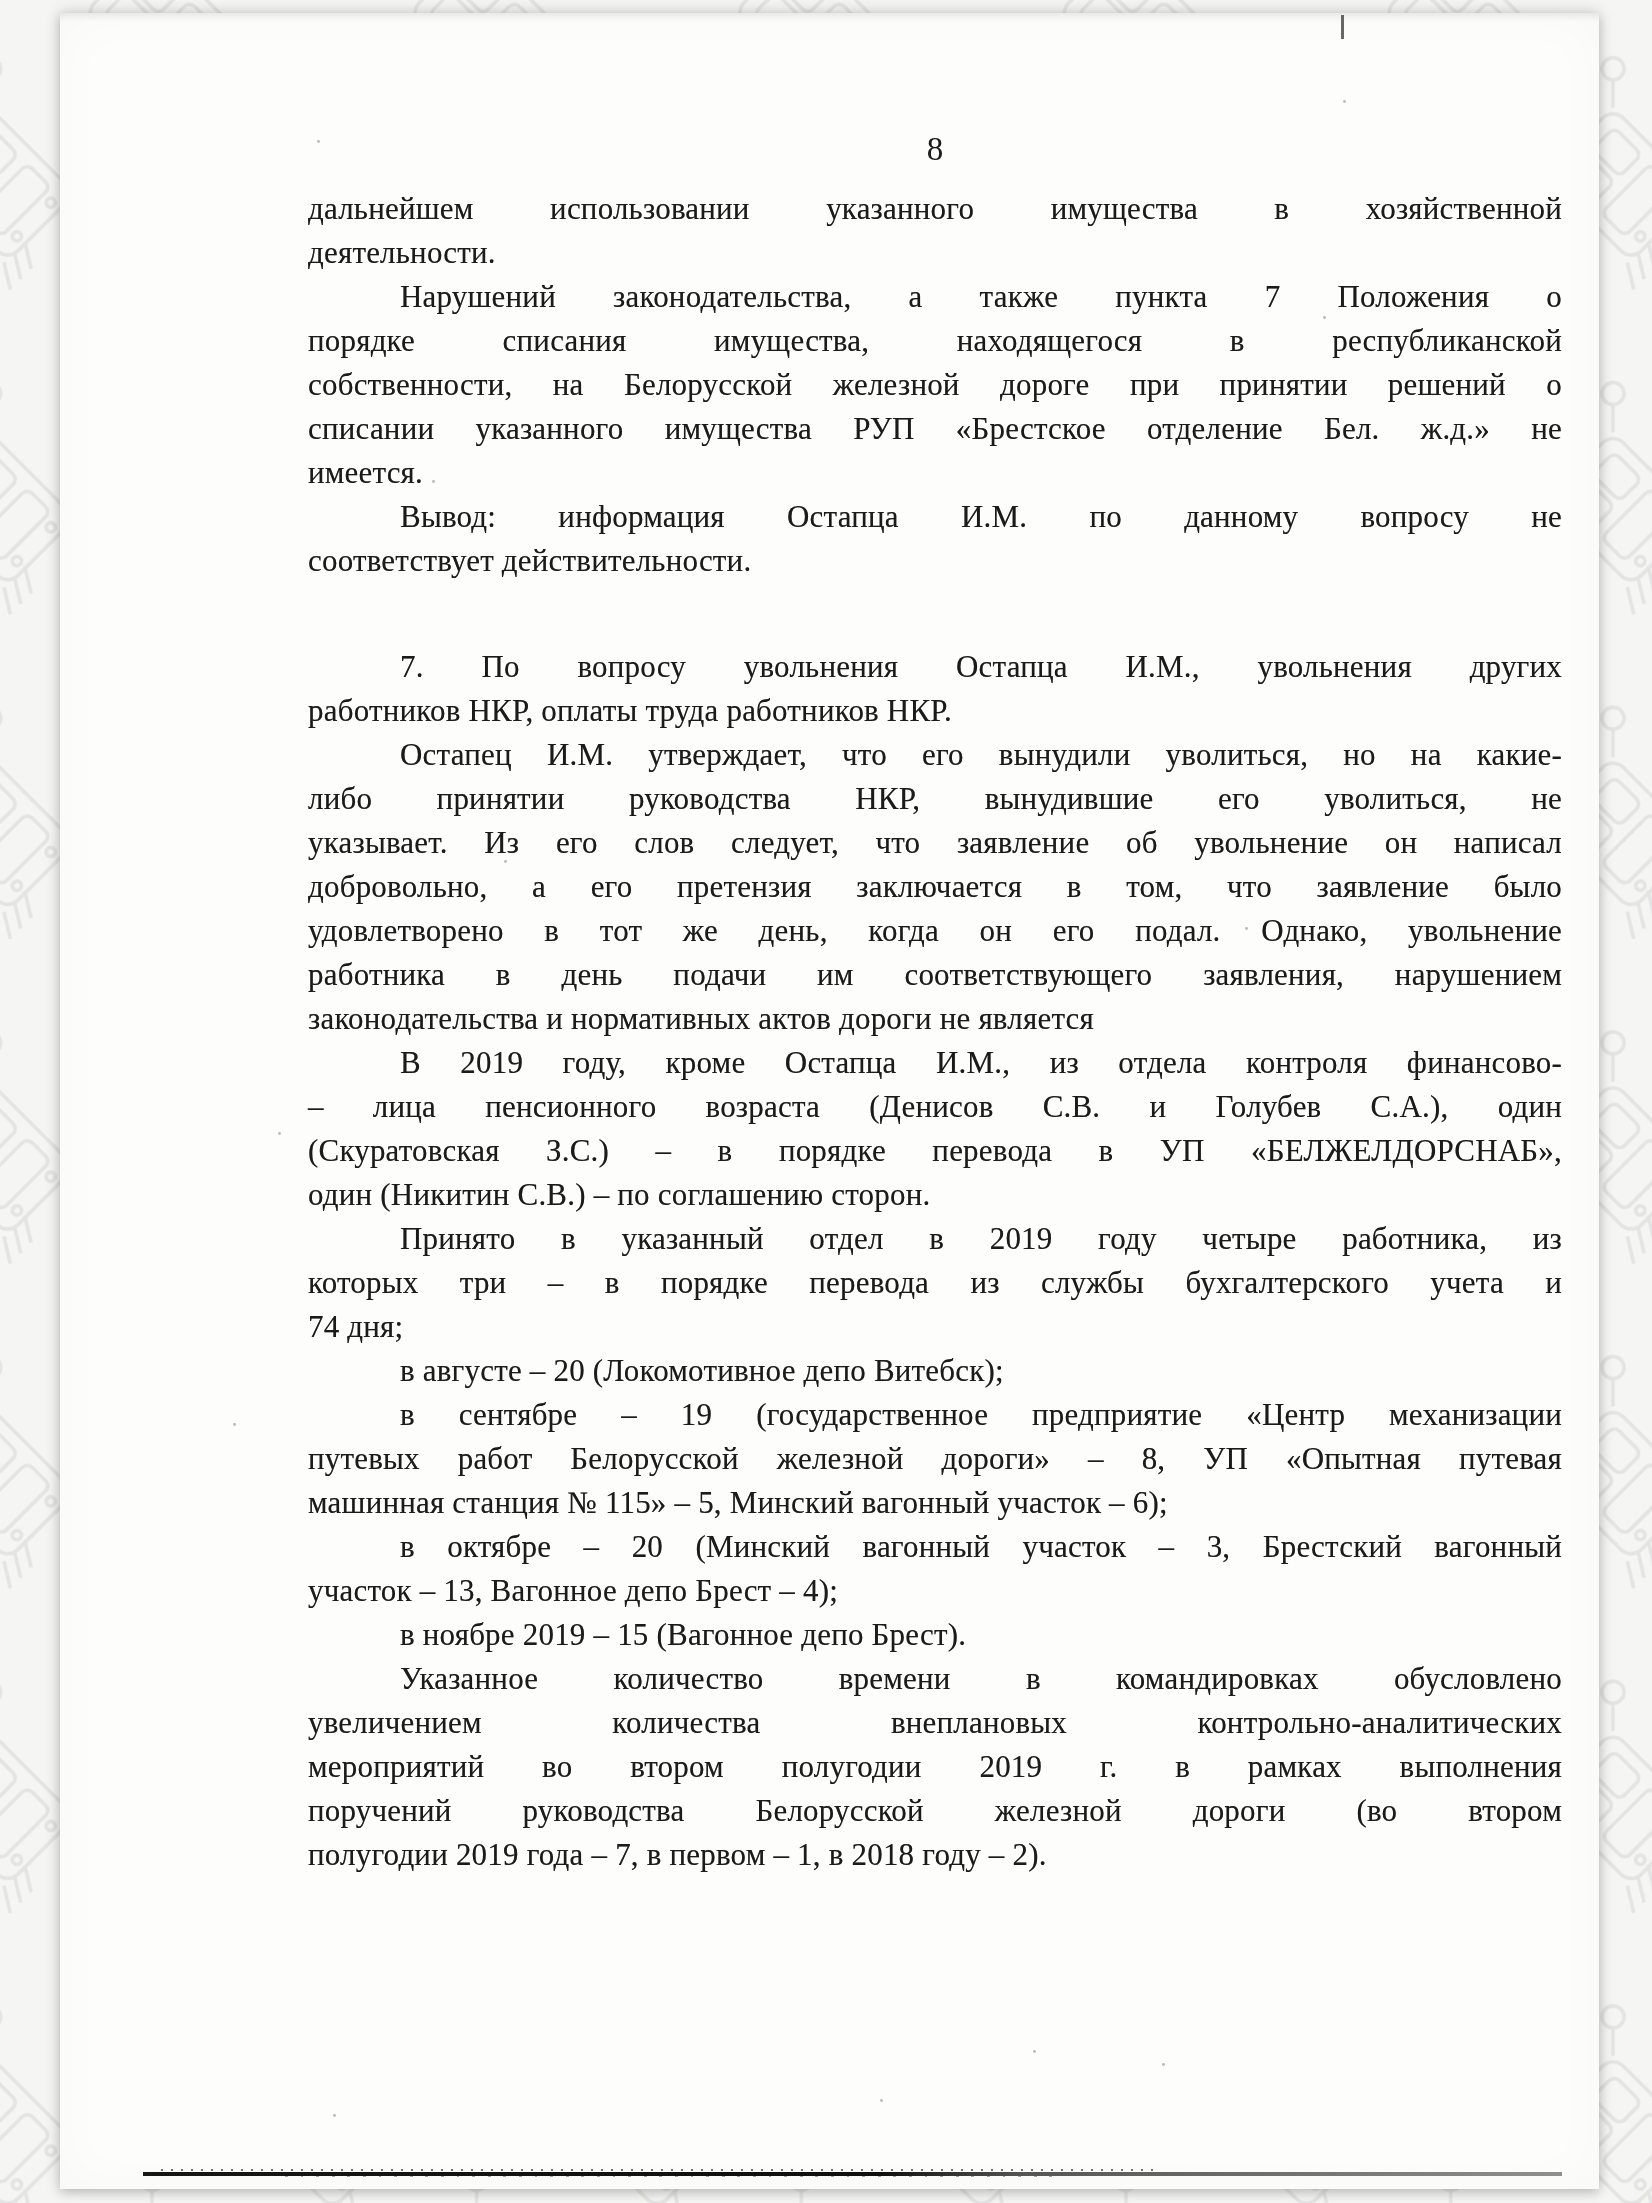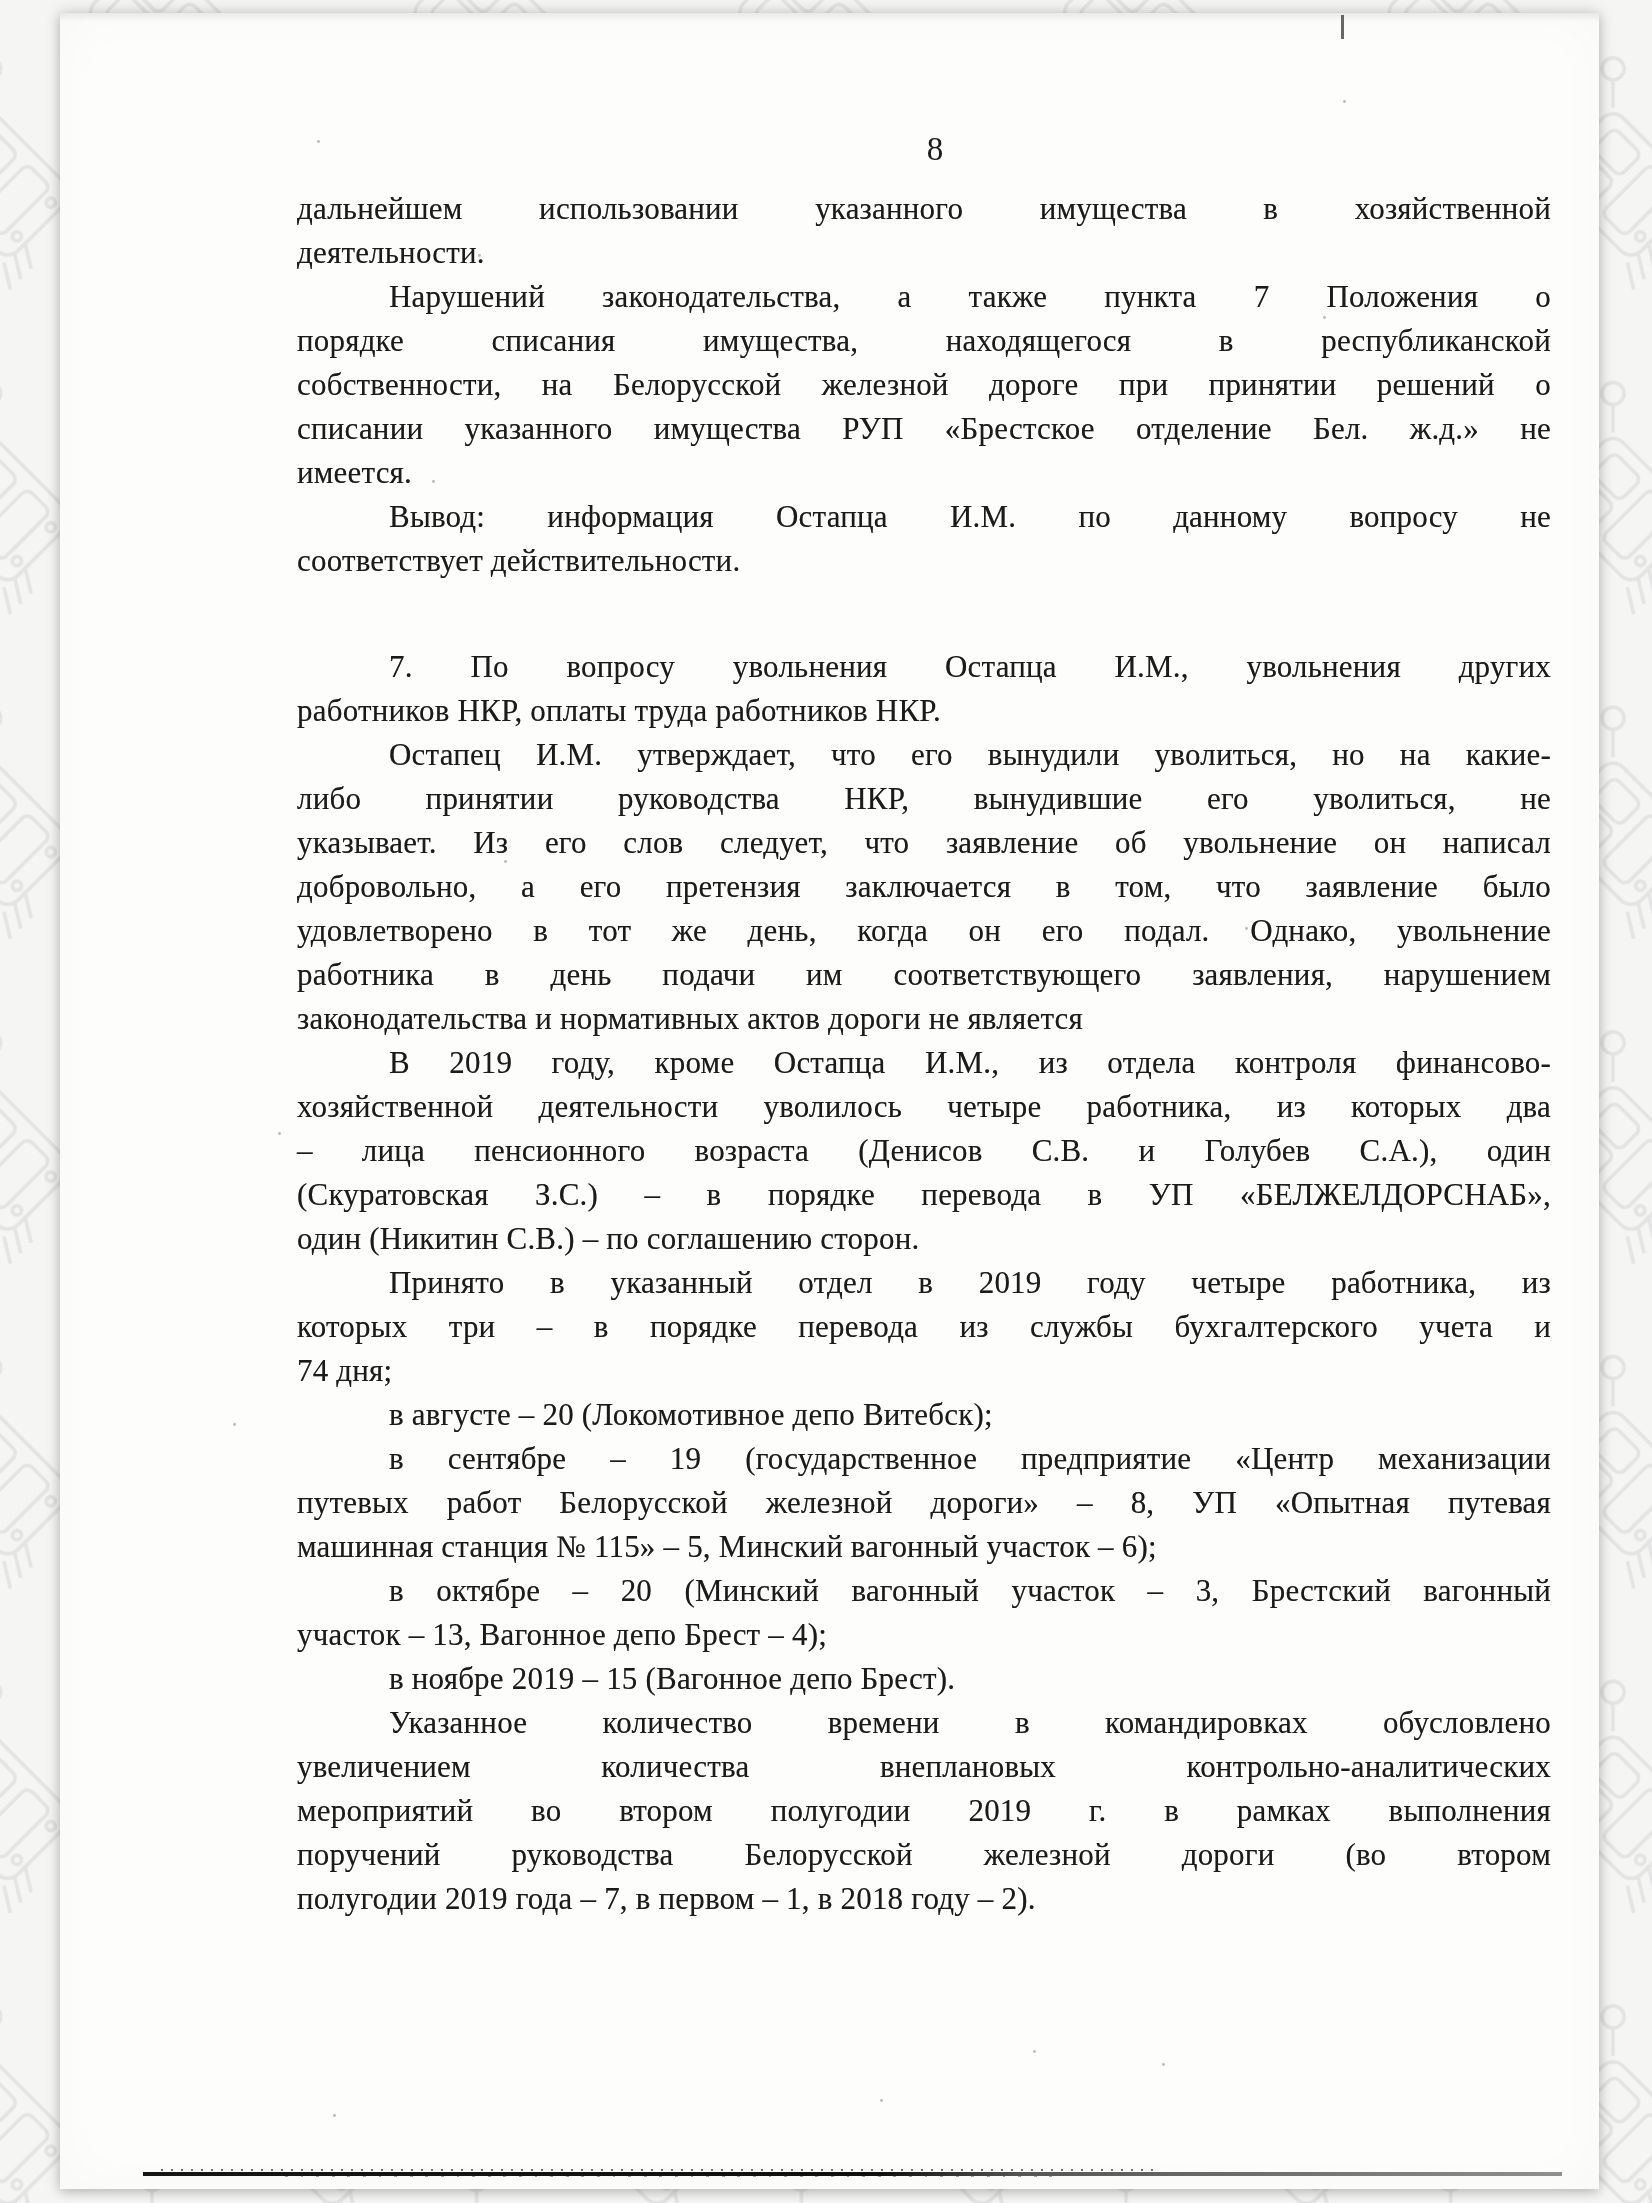--- a/index.html
+++ b/index.html
@@ -27,21 +27,21 @@
   }
   .page::before{
     content:"";position:absolute;left:0;top:0;right:0;height:9.2px;
     background:linear-gradient(180deg,rgba(0,0,0,0.07),rgba(0,0,0,0));
   }
   .page-number{
     position:absolute;left:248px;top:114px;width:1254px;height:44px;
     text-align:center;font-size:33px;line-height:44px;color:var(--text-color);
   }
   .doc-body{
-    position:absolute;left:237px;top:174px;width:1254px;color:var(--text-color);
+    position:absolute;left:248px;top:174px;width:1254px;color:var(--text-color);
     font-size:31px;letter-spacing:0.2px;
     text-shadow:0 0 0.6px rgba(25,25,25,0.5);
   }
   .para{margin:0;}
   .para.gap-before{margin-top:62px;}
   .line{
     line-height:44px;
     text-align:justify;
     text-align-last:justify;
     white-space:nowrap;
@@ -121,21 +121,20 @@
         <div class="line first-indent">Остапец И.М. утверждает, что его вынудили уволиться, но на какие-</div>
         <div class="line">либо принятии руководства НКР, вынудившие его уволиться, не</div>
         <div class="line">указывает. Из его слов следует, что заявление об увольнение он написал</div>
         <div class="line">добровольно, а его претензия заключается в том, что заявление было</div>
         <div class="line">удовлетворено в тот же день, когда он его подал. Однако, увольнение</div>
         <div class="line">работника в день подачи им соответствующего заявления, нарушением</div>
         <div class="line last-line">законодательства и нормативных актов дороги не является</div>
       </div>
       <div class="para">
         <div class="line first-indent">В 2019 году, кроме Остапца И.М., из отдела контроля финансово-</div>
-        <div class="line">хозяйственной деятельности уволилось четыре работника, из которых два</div>
         <div class="line">– лица пенсионного возраста (Денисов С.В. и Голубев С.А.), один</div>
         <div class="line">(Скуратовская З.С.) – в порядке перевода в УП «БЕЛЖЕЛДОРСНАБ»,</div>
         <div class="line last-line">один (Никитин С.В.) – по соглашению сторон.</div>
       </div>
       <div class="para">
         <div class="line first-indent">Принято в указанный отдел в 2019 году четыре работника, из</div>
         <div class="line">которых три – в порядке перевода из службы бухгалтерского учета и</div>
       </div>
       <div class="para">
         <div class="line last-line">74 дня;</div>

